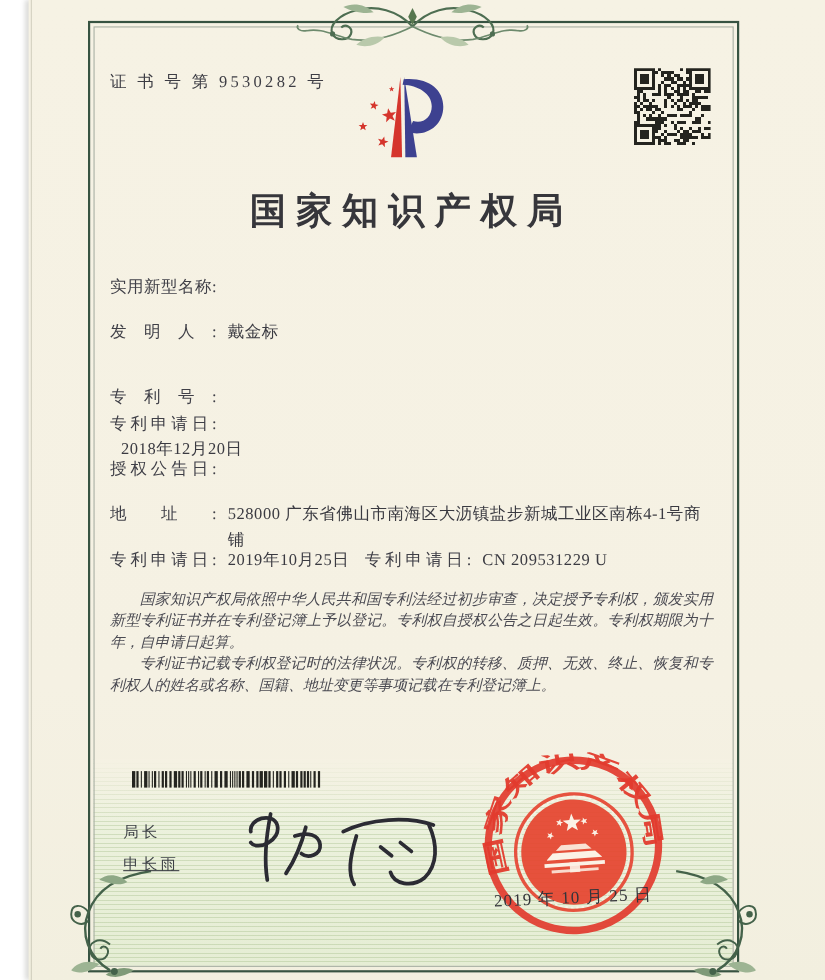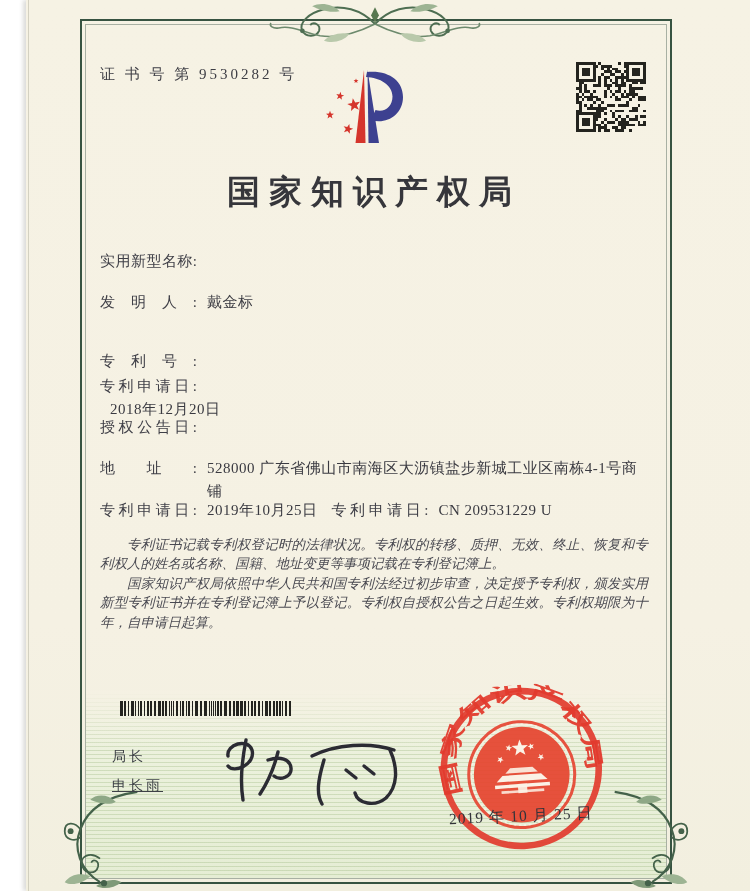--- a/index.html
+++ b/index.html
@@ -471,22 +471,22 @@
       <span class="lbl">专利申请日:</span>
       <span class="val">2019年10月25日</span>
       <span class="pair2">
         <span class="lbl">专利申请日:</span>
         <span class="val">CN 209531229 U</span>
       </span>
     </div>
   </div>
 
   <div class="paras">
+    <p>国家知识产权局依照中华人民共和国专利法经过初步审查，决定授予专利权，颁发实用新型专利证书并在专利登记簿上予以登记。专利权自授权公告之日起生效。专利权期限为十年，自申请日起算。</p>
     <p>专利证书记载专利权登记时的法律状况。专利权的转移、质押、无效、终止、恢复和专利权人的姓名或名称、国籍、地址变更等事项记载在专利登记簿上。</p>
-    <p>国家知识产权局依照中华人民共和国专利法经过初步审查，决定授予专利权，颁发实用新型专利证书并在专利登记簿上予以登记。专利权自授权公告之日起生效。专利权期限为十年，自申请日起算。</p>
   </div>
 
   <div class="barcode" id="barcode"><span style="width:3px;background:#24241f"></span><span style="width:1px;background:transparent"></span><span style="width:2px;background:#24241f"></span><span style="width:2px;background:transparent"></span><span style="width:1px;background:#24241f"></span><span style="width:2px;background:transparent"></span><span style="width:3px;background:#24241f"></span><span style="width:1px;background:transparent"></span><span style="width:1px;background:#24241f"></span><span style="width:2px;background:transparent"></span><span style="width:1px;background:#24241f"></span><span style="width:1px;background:transparent"></span><span style="width:2px;background:#24241f"></span><span style="width:2px;background:transparent"></span><span style="width:1px;background:#24241f"></span><span style="width:2px;background:transparent"></span><span style="width:2px;background:#24241f"></span><span style="width:1px;background:transparent"></span><span style="width:2px;background:#24241f"></span><span style="width:2px;background:transparent"></span><span style="width:2px;background:#24241f"></span><span style="width:2px;background:transparent"></span><span style="width:3px;background:#24241f"></span><span style="width:1px;background:transparent"></span><span style="width:2px;background:#24241f"></span><span style="width:1px;background:transparent"></span><span style="width:2px;background:#24241f"></span><span style="width:2px;background:transparent"></span><span style="width:1px;background:#24241f"></span><span style="width:1px;background:transparent"></span><span style="width:1px;background:#24241f"></span><span style="width:1px;background:transparent"></span><span style="width:1px;background:#24241f"></span><span style="width:2px;background:transparent"></span><span style="width:2px;background:#24241f"></span><span style="width:2px;background:transparent"></span><span style="width:1px;background:#24241f"></span><span style="width:1px;background:transparent"></span><span style="width:2px;background:#24241f"></span><span style="width:2px;background:transparent"></span><span style="width:1px;background:#24241f"></span><span style="width:1px;background:transparent"></span><span style="width:2px;background:#24241f"></span><span style="width:2px;background:transparent"></span><span style="width:1px;background:#24241f"></span><span style="width:2px;background:transparent"></span><span style="width:3px;background:#24241f"></span><span style="width:2px;background:transparent"></span><span style="width:2px;background:#24241f"></span><span style="width:2px;background:transparent"></span><span style="width:3px;background:#24241f"></span><span style="width:2px;background:transparent"></span><span style="width:1px;background:#24241f"></span><span style="width:1px;background:transparent"></span><span style="width:1px;background:#24241f"></span><span style="width:1px;background:transparent"></span><span style="width:1px;background:#24241f"></span><span style="width:1px;background:transparent"></span><span style="width:1px;background:#24241f"></span><span style="width:1px;background:transparent"></span><span style="width:2px;background:#24241f"></span><span style="width:1px;background:transparent"></span><span style="width:2px;background:#24241f"></span><span style="width:2px;background:transparent"></span><span style="width:3px;background:#24241f"></span><span style="width:2px;background:transparent"></span><span style="width:2px;background:#24241f"></span><span style="width:2px;background:transparent"></span><span style="width:2px;background:#24241f"></span><span style="width:1px;background:transparent"></span><span style="width:3px;background:#24241f"></span><span style="width:1px;background:transparent"></span><span style="width:3px;background:#24241f"></span><span style="width:1px;background:transparent"></span><span style="width:2px;background:#24241f"></span><span style="width:2px;background:transparent"></span><span style="width:1px;background:#24241f"></span><span style="width:2px;background:transparent"></span><span style="width:2px;background:#24241f"></span><span style="width:1px;background:transparent"></span><span style="width:2px;background:#24241f"></span><span style="width:2px;background:transparent"></span><span style="width:2px;background:#24241f"></span><span style="width:2px;background:transparent"></span><span style="width:1px;background:#24241f"></span><span style="width:2px;background:transparent"></span><span style="width:3px;background:#24241f"></span><span style="width:1px;background:transparent"></span><span style="width:2px;background:#24241f"></span><span style="width:2px;background:transparent"></span><span style="width:2px;background:#24241f"></span><span style="width:1px;background:transparent"></span><span style="width:2px;background:#24241f"></span><span style="width:1px;background:transparent"></span><span style="width:2px;background:#24241f"></span><span style="width:1px;background:transparent"></span><span style="width:1px;background:#24241f"></span><span style="width:2px;background:transparent"></span><span style="width:2px;background:#24241f"></span><span style="width:2px;background:transparent"></span><span style="width:2px;background:#24241f"></span><span style="width:1px;background:transparent"></span></div>
 
   <div class="sig-title">局长</div>
   <div class="sig-name">申长雨</div>
   <svg class="signature" width="200" height="85" viewBox="0 0 200 85">
     <g fill="none" stroke="#2b2b33" stroke-width="3.4" stroke-linecap="round">
       <path d="M34,14 C30,34 28,56 31,74"></path>
       <path d="M16,30 C14,18 36,12 40,24 C44,38 22,48 16,40"></path>

